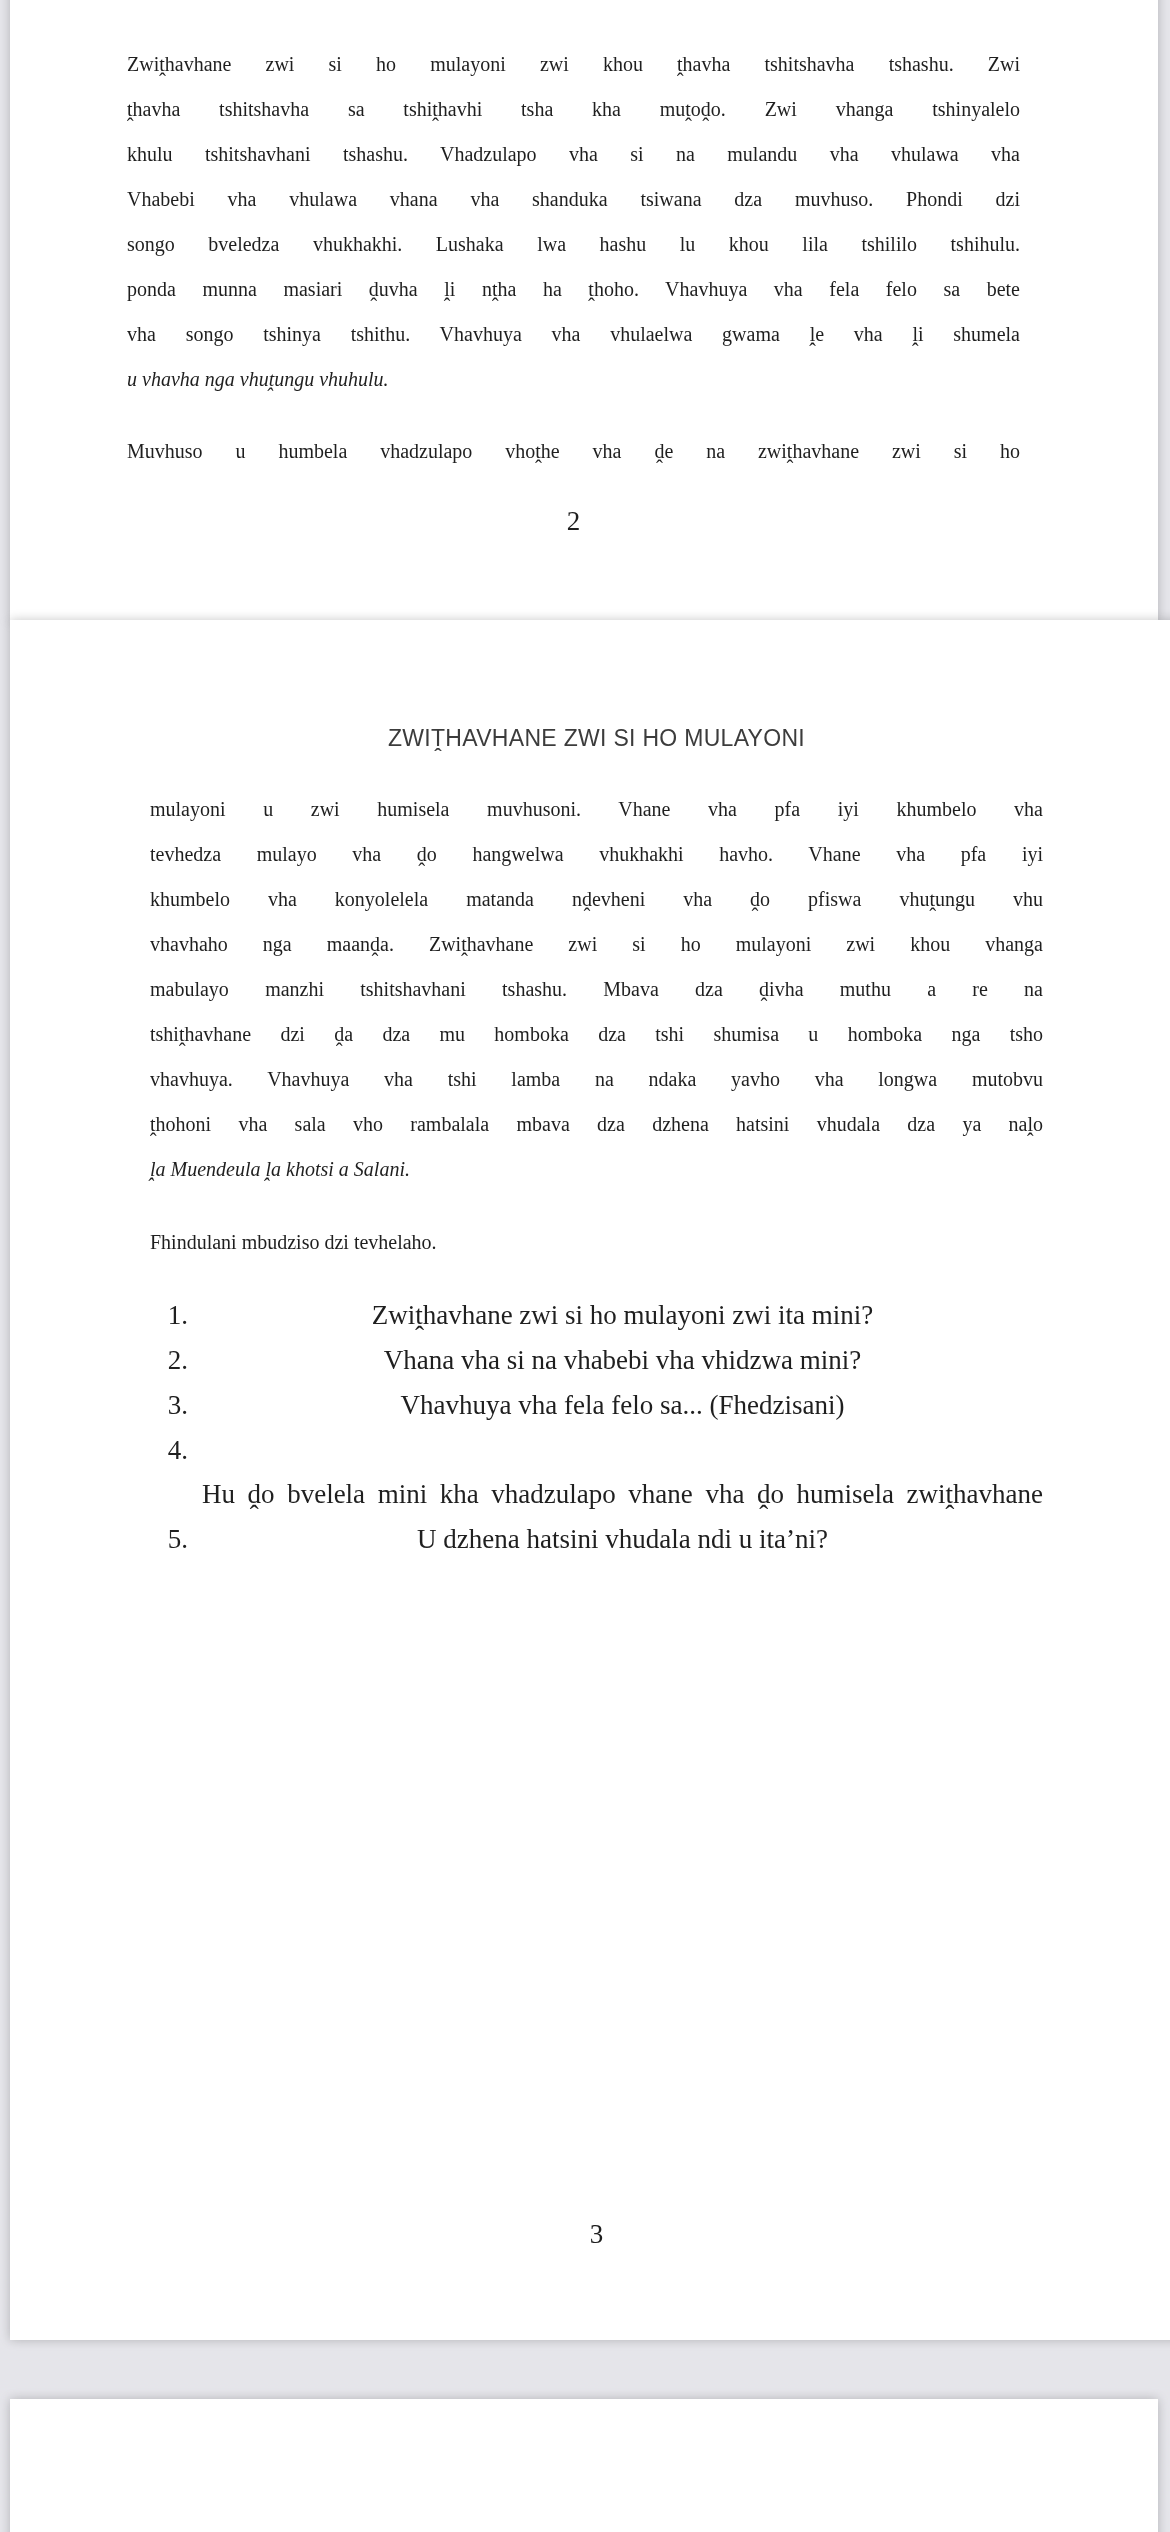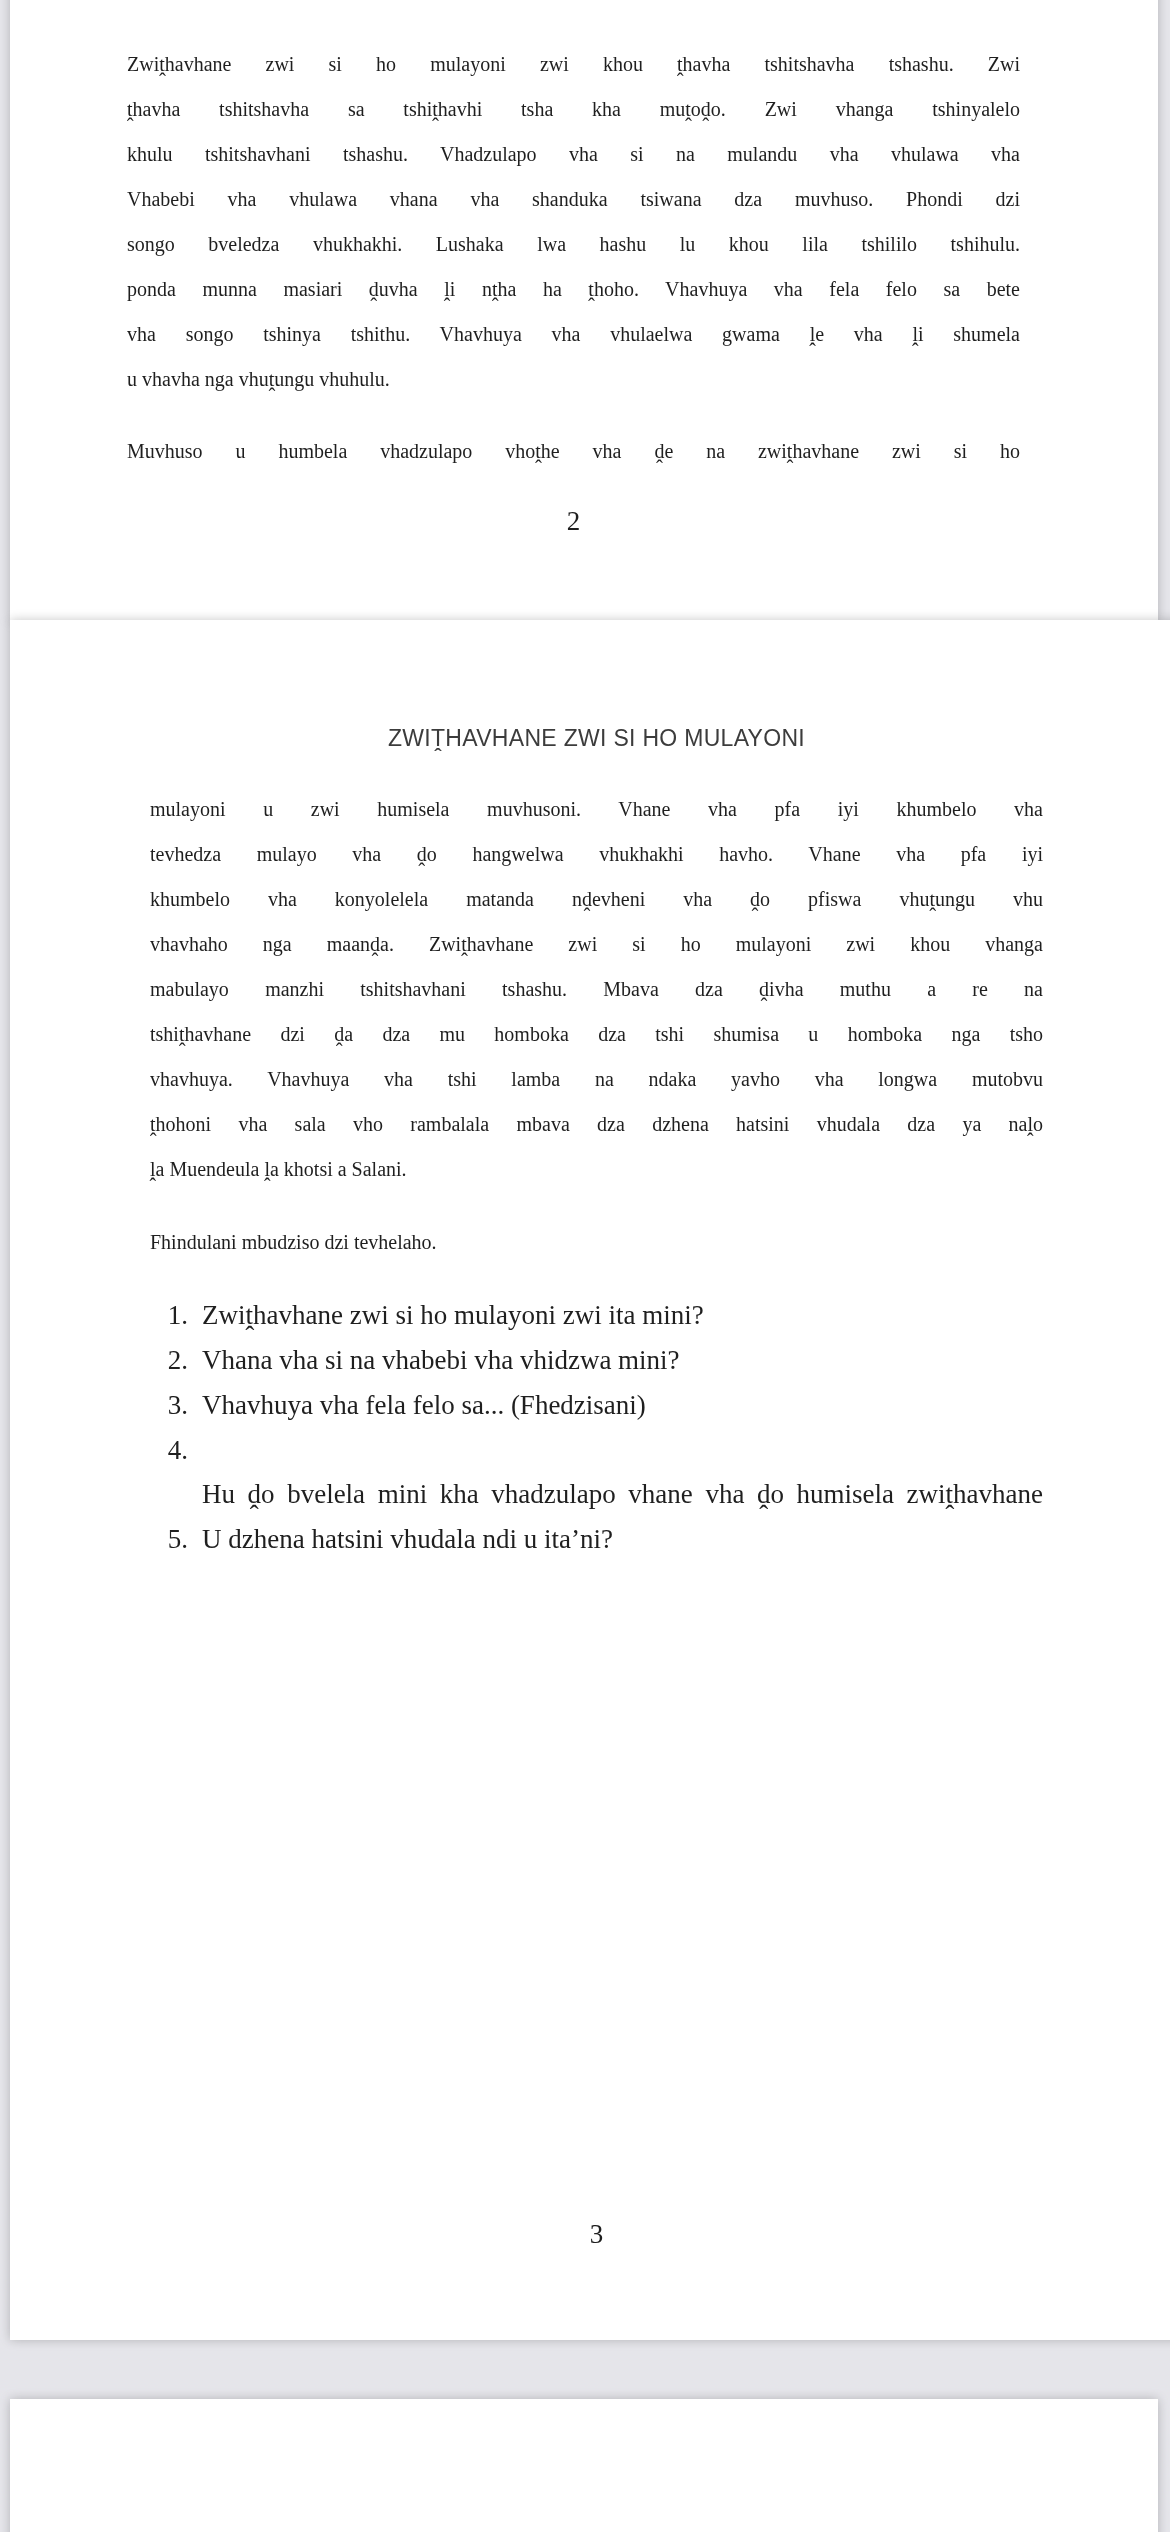--- a/index.html
+++ b/index.html
@@ -16,33 +16,33 @@
   #page2{top:-24px;height:647px;}
   #page3{top:620px;height:1720px;padding-left:28px;}
   #page4{top:2399px;height:1720px;}
   .col{position:absolute;}
   .col2{left:117px;width:893px;}
   .col3{left:140px;width:893px;}
   .ln{
     font-size:20px;line-height:45px;color:#1f1f1f;
     text-align:justify;text-align-last:justify;
   }
-  .ln.last{text-align:left;text-align-last:left;}
+  .ln.last{text-align:left;text-align-last:left;font-style:italic;}
   .ln.plain{text-align:right;text-align-last:left;}
   .center{text-align:center;}
   .pagenum{font-size:27px;line-height:45px;color:#1f1f1f;}
   .doc-header{
     font-family:"Liberation Sans","DejaVu Sans",sans-serif;
     font-size:23px;line-height:30px;color:#3c3c3c;
     text-align:center;letter-spacing:0.3px;
   }
   .q-row{display:flex;font-size:27px;line-height:45px;color:#1f1f1f;}
   .q-num{flex:none;width:38px;text-align:right;}
   .q-sp{flex:none;width:14px;}
-  .q-text{flex:1;text-align:left;}
+  .q-text{flex:1;text-align:center;}
   .q-text.jq{text-align:justify;text-align-last:justify;margin-top:44px;}
 </style>
 </head>
 <body>
 
 <div class="viewer">
 
   <section class="page" id="page2">
     <div class="col col2" style="top:66px">
       <div class="ln">Zwiṱhavhane zwi si ho mulayoni zwi khou ṱhavha tshitshavha tshashu. Zwi</div>

